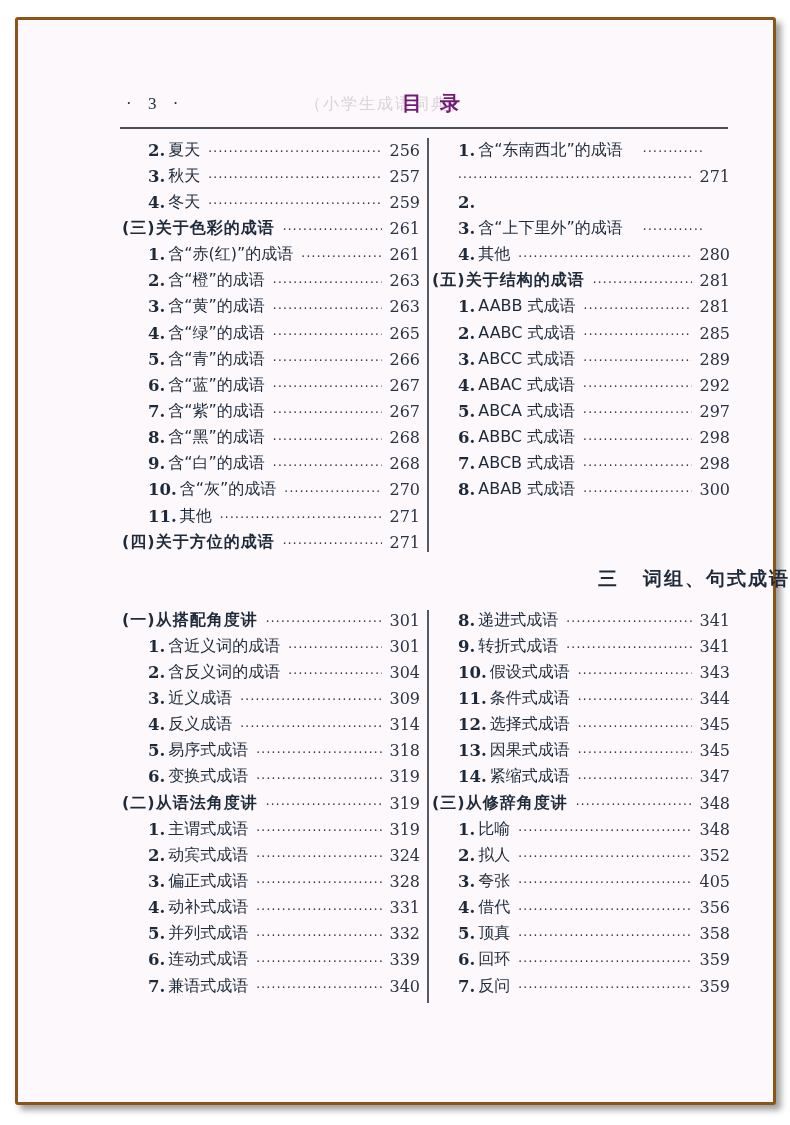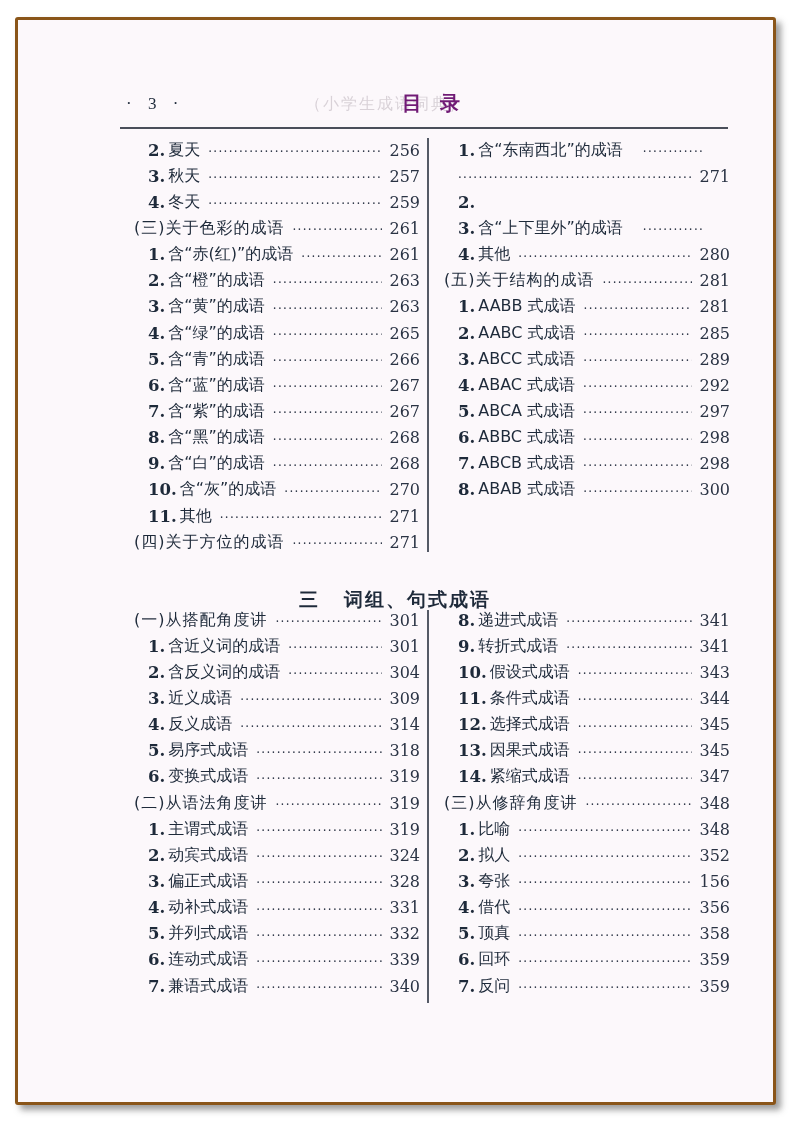--- a/index.html
+++ b/index.html
@@ -59,21 +59,21 @@
   .row .label {
     font-family: "DejaVu Sans", sans-serif;
     font-size: 16px;
   }
   .row .num {
     font-weight: bold;
     font-family: "DejaVu Serif", serif;
     margin-right: 3px;
   }
   .row.indent { padding-left: 26px; }
-  .row.heading .label { font-weight: normal; letter-spacing: 1px; margin-left: 12px; }
+  .row.heading .label { font-weight: bold; letter-spacing: 1px; }
   .row .dots {
     flex: 1;
     overflow: hidden;
     margin: 0 6px 0 8px;
     color: #2a3344;
     font-size: 12px;
     letter-spacing: 1.3px;
     position: relative;
     top: 2px;
   }
@@ -90,23 +90,23 @@
   }
   .row.wrapfirst .dots { flex: 0 0 60px; margin-left: 20px; }
   .row.wrapfirst { padding-right: 32px; }
   .row.cont { padding-left: 26px; }
   .row.cont .dots { margin-left: 0; }
   .divider {
     position: absolute; width: 1.5px; background: #555a66;
   }
   .section-title {
     position: absolute; left: 0; width: 790px; top: 566px;
-    text-align: center;
+    text-align: right;
     font-family: "DejaVu Sans", sans-serif;
-    font-weight: bold; font-size: 19px; color: #1e2a3a; margin-top: 21px;
+    font-weight: bold; font-size: 19px; color: #1e2a3a;
   }
   .section-title .sec-num { margin-right: 26px; }
   .section-title .sec-text { letter-spacing: 2px; }
 </style>
 </head>
 <body>
 
 <div class="page"></div>
 
 <div class="header">
@@ -454,21 +454,21 @@
     <div class="row indent">
     <span class="num">2.</span>
     <span class="label">拟人</span>
     <span class="dots"></span>
     <span class="page">352</span>
   </div>
     <div class="row indent">
     <span class="num">3.</span>
     <span class="label">夸张</span>
     <span class="dots"></span>
-    <span class="page">156</span>
+    <span class="page">405</span>
   </div>
     <div class="row indent">
     <span class="num">4.</span>
     <span class="label">借代</span>
     <span class="dots"></span>
     <span class="page">356</span>
   </div>
     <div class="row indent">
     <span class="num">5.</span>
     <span class="label">顶真</span>

